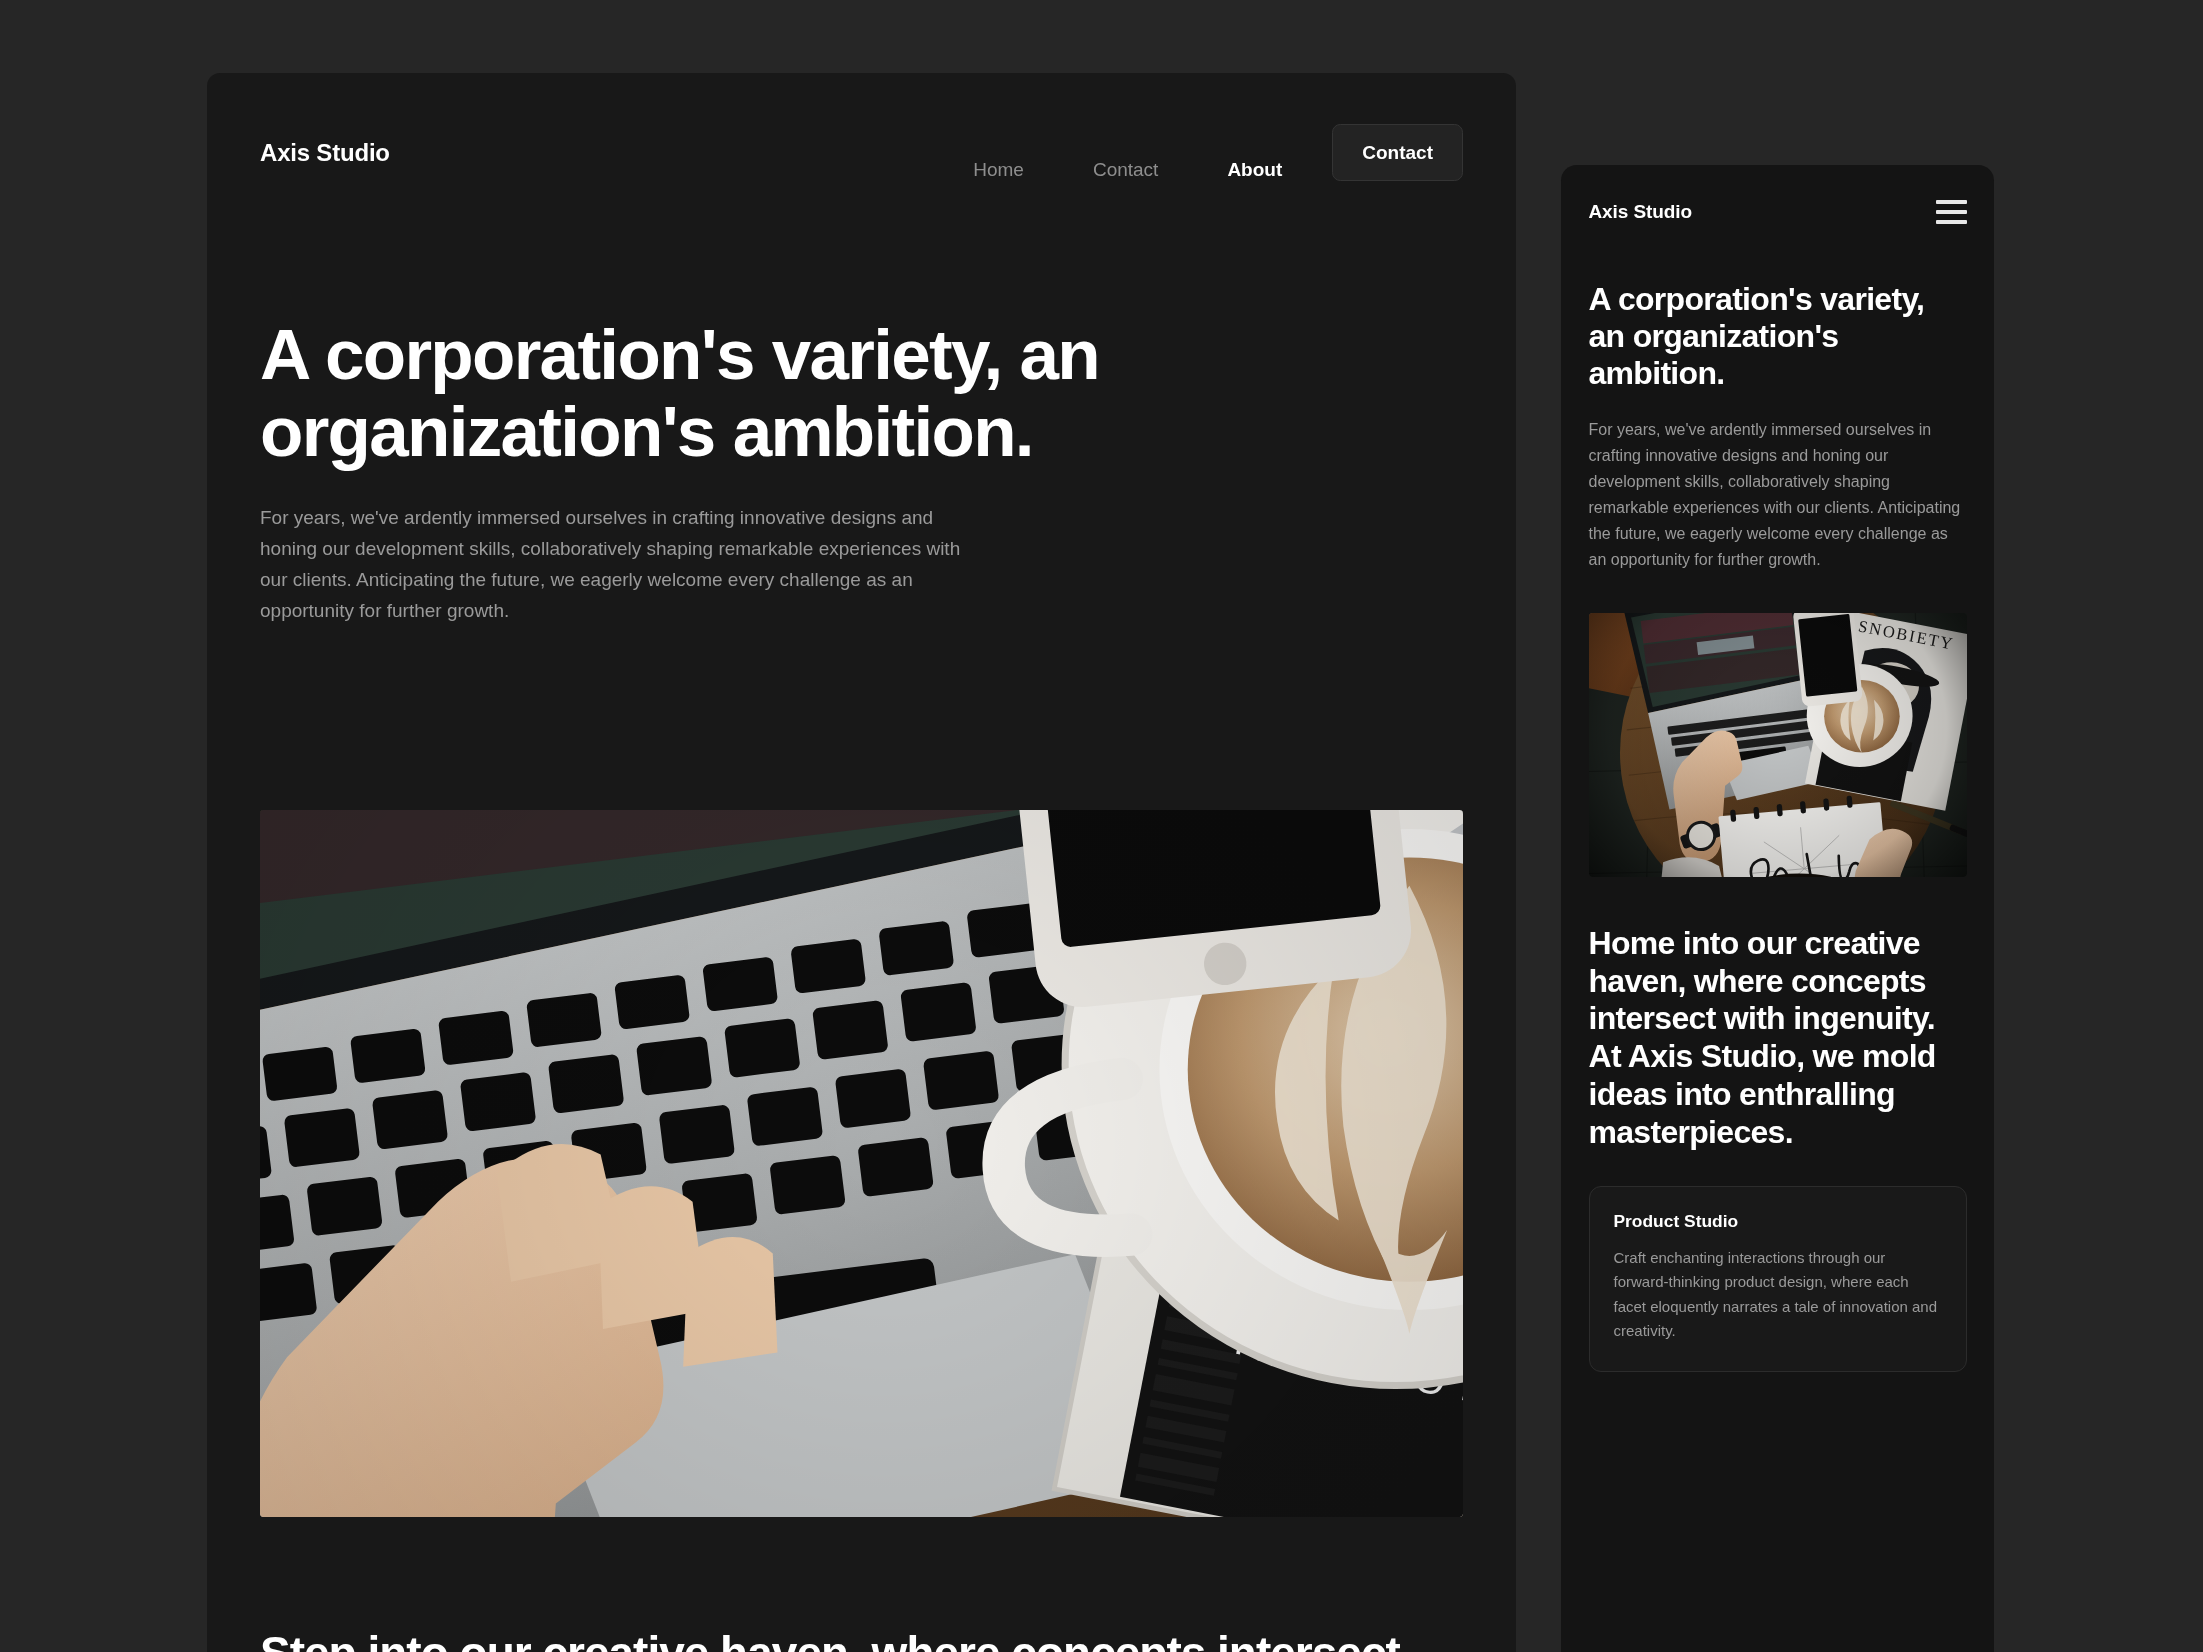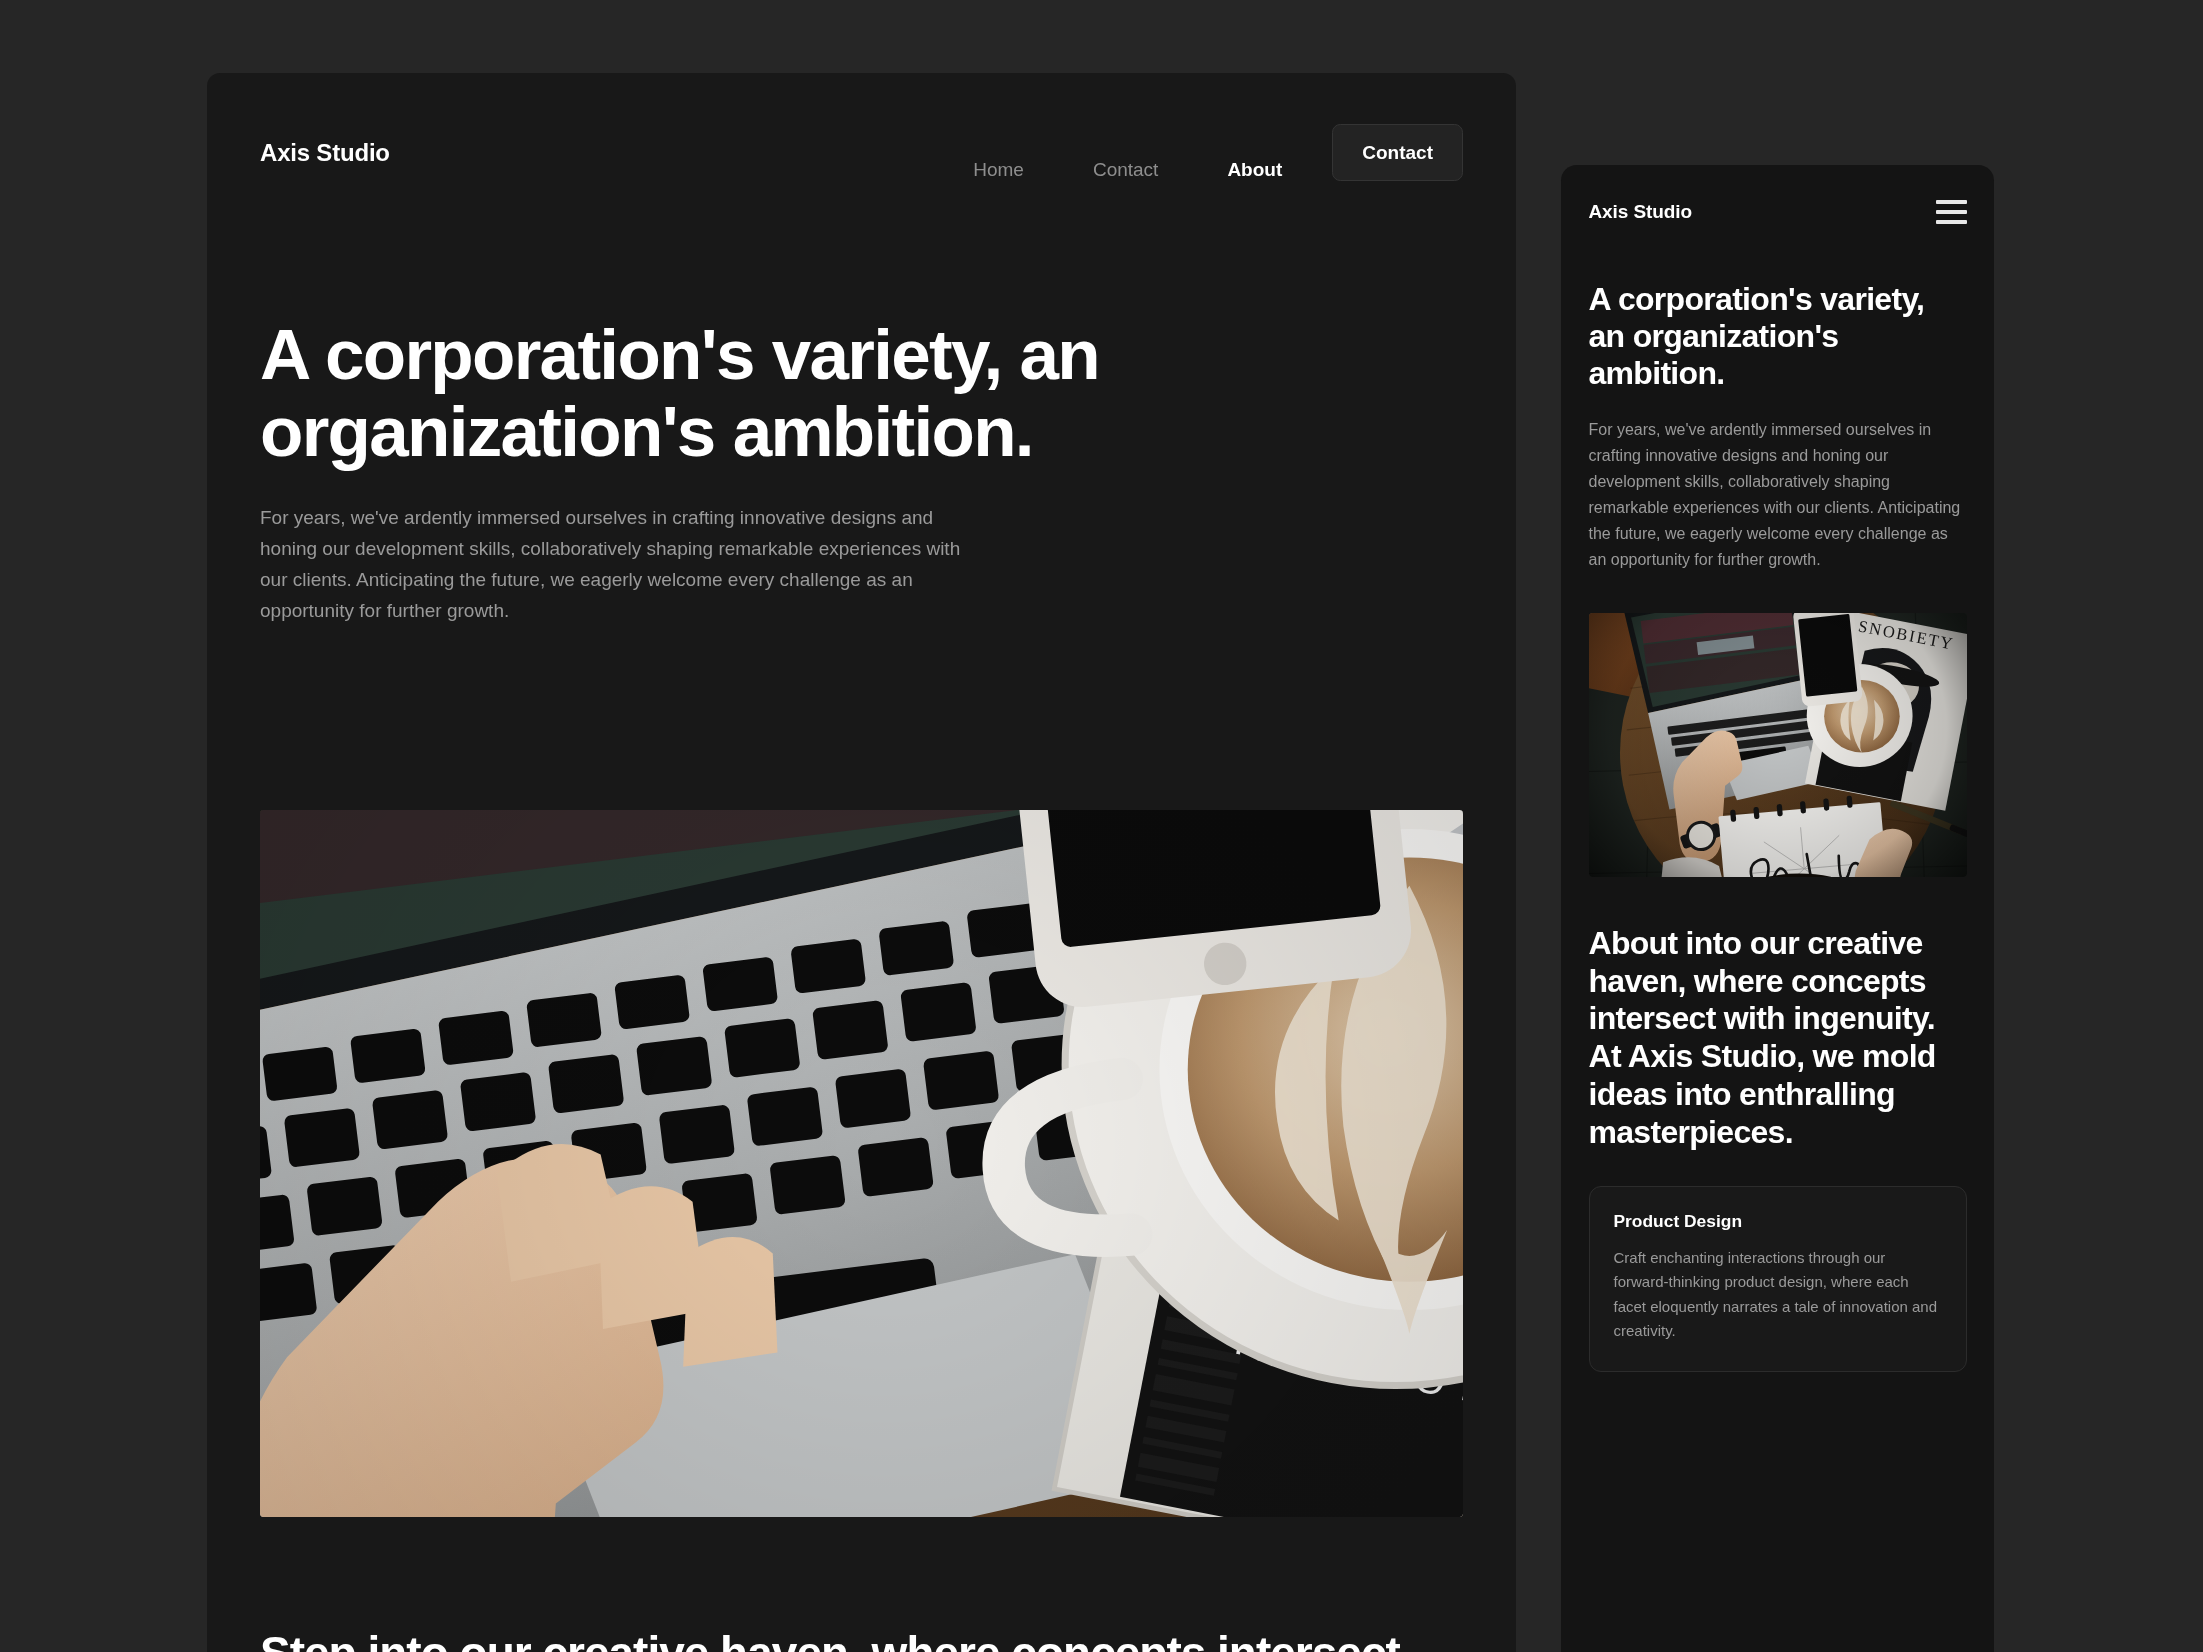--- a/index.html
+++ b/index.html
@@ -568,22 +568,22 @@
           </g>
           <path d="M856 838 q84 -18 138 42 l-46 112 q-110 -6 -152 -74 z" fill="#d9d6d1"></path>
           <path d="M300 832 q220 -64 430 6 q92 30 96 62 L826 900 L258 900 Z" fill="#0e0e0e"></path>
           <ellipse cx="556" cy="900" rx="218" ry="110" fill="#120d08"></ellipse>
           <ellipse cx="556" cy="912" rx="140" ry="72" fill="#2a1c0e"></ellipse>
           <rect x="0" y="0" width="1000" height="900" fill="url(#vig)"></rect>
         </svg>
       </div>
     </div>
 
-    <h2 class="m-bottom-title">About into our creative haven, where concepts intersect with ingenuity. At Axis Studio, we mold ideas into enthralling masterpieces.</h2>
+    <h2 class="m-bottom-title">Home into our creative haven, where concepts intersect with ingenuity. At Axis Studio, we mold ideas into enthralling masterpieces.</h2>
 
     <div class="m-card">
-      <div class="m-card-title">Product Design</div>
+      <div class="m-card-title">Product Studio</div>
       <div class="m-card-body">Craft enchanting interactions through our forward-thinking product design, where each facet eloquently narrates a tale of innovation and creativity.</div>
     </div>
   </div>
 
 </div>
 
 
 </body></html>

